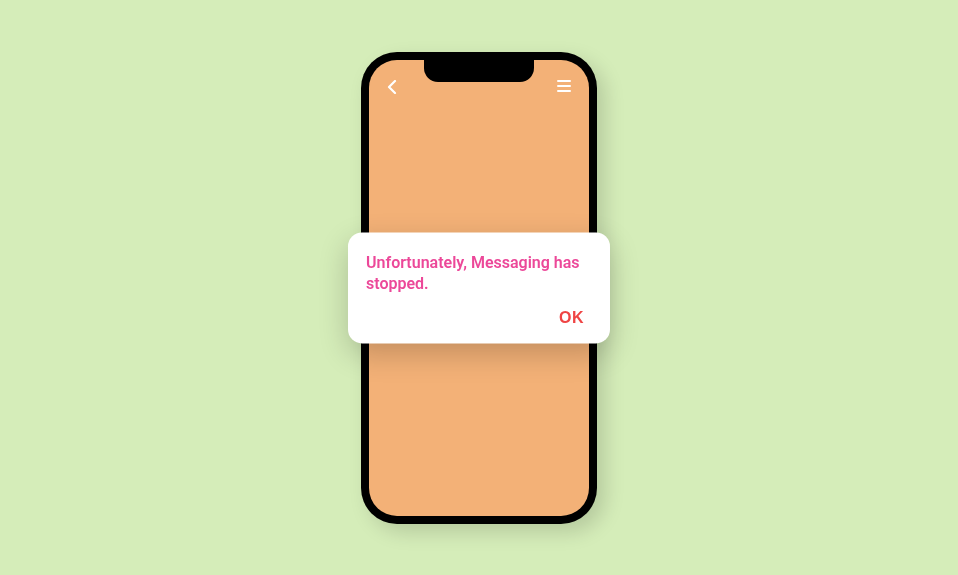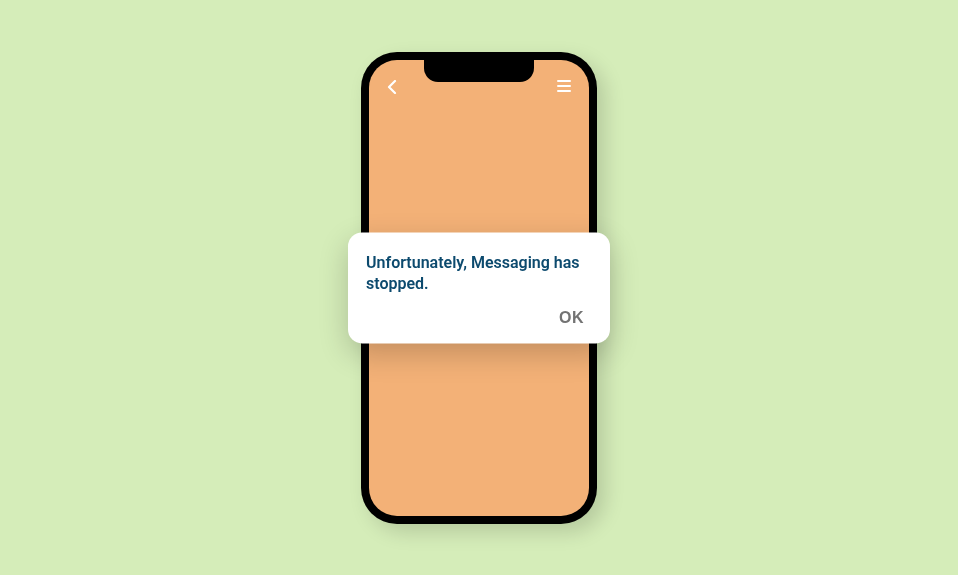--- a/index.html
+++ b/index.html
@@ -87,35 +87,35 @@
       transform: translate(-50%, -50%);
       width: 262px;
       background: #fff;
       border-radius: 14px;
       padding: 20px 18px 12px 18px;
       box-shadow: 0 10px 30px rgba(0,0,0,0.2);
       z-index: 10;
     }
     .dialog-message {
       font-size: 16px;
-      color: #0c4a6e;
+      color: #ec4899;
       font-weight: 600;
       line-height: 1.35;
       margin-bottom: 10px;
     }
     .dialog-actions {
       display: flex;
       justify-content: flex-end;
     }
     .ok-btn {
       background: none;
       border: none;
       font-size: 16px;
       font-weight: 700;
-      color: #737373;
+      color: #ef4444;
       cursor: pointer;
       padding: 4px 8px;
       letter-spacing: 0.5px;
     }
   </style>
 </head>
 <body>
 
 <div class="phone-frame">
   <div class="phone-screen">

